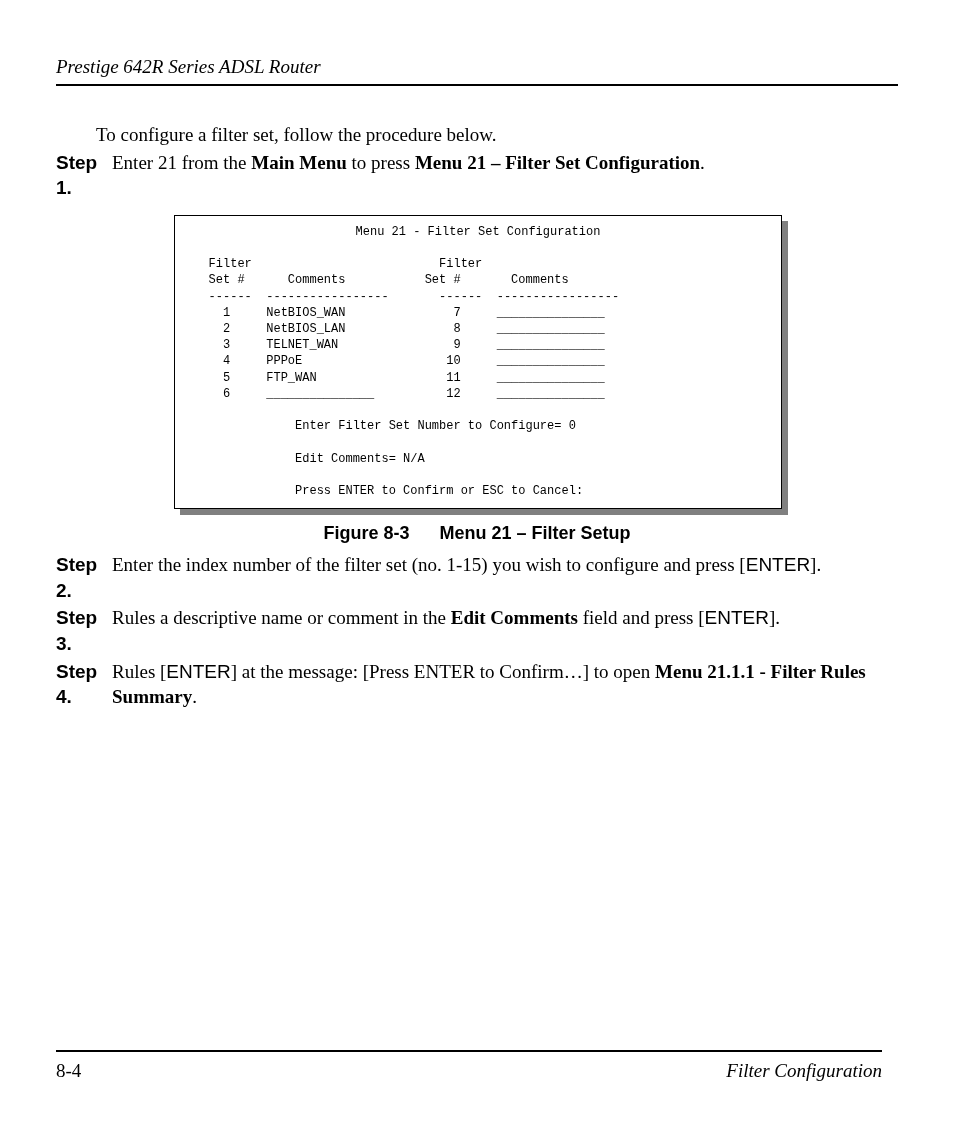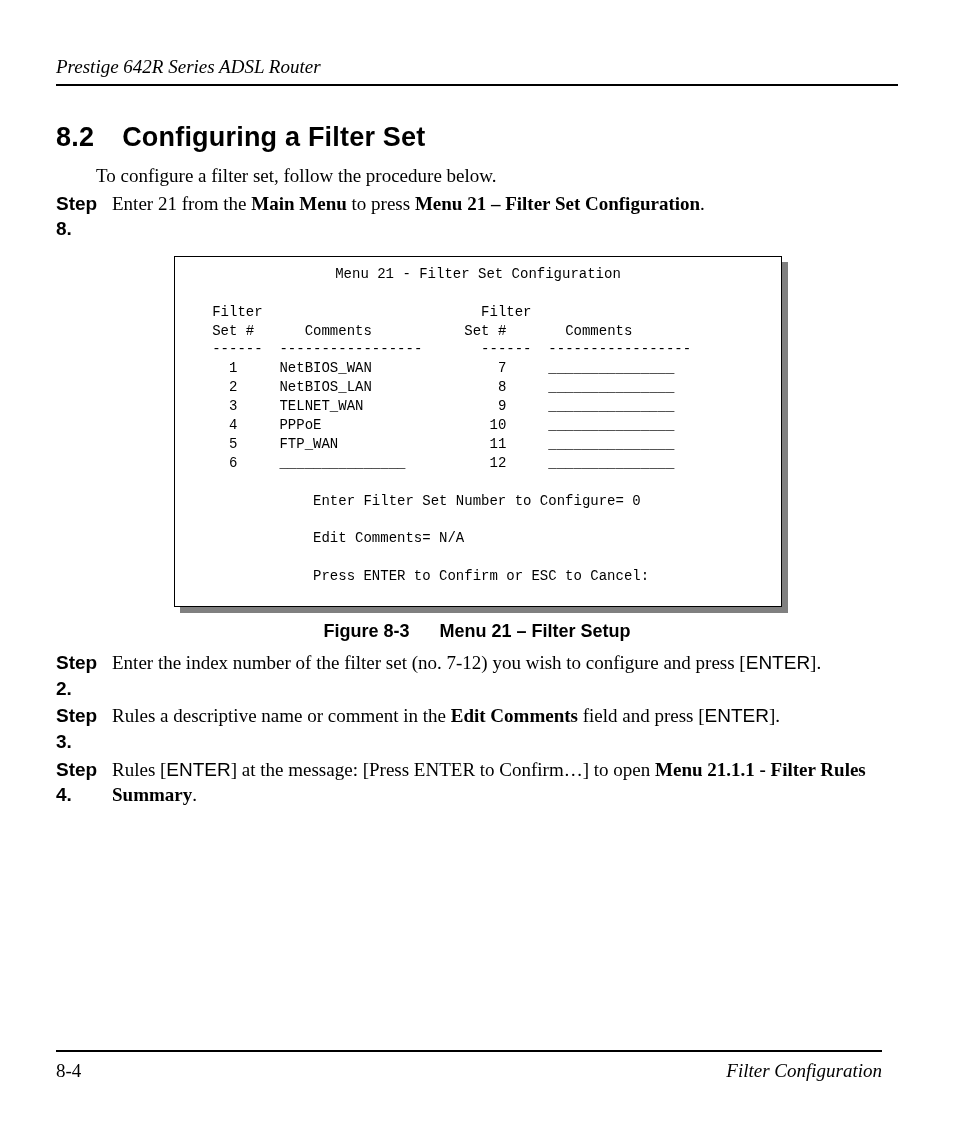--- a/index.html
+++ b/index.html
@@ -68,23 +68,23 @@
     left: 6px;
     top: 6px;
     width: 100%;
     height: 100%;
     background: #808080;
   }
   .menubox {
     position: relative;
     background: #fff;
     border: 1.5px solid #000;
-    padding: 8px 12px 20px 12px;
+    padding: 8px 12px 9px 12px;
     font-family: "Courier New", Courier, monospace;
-    font-size: 14px;
+    font-size: 12px;
     line-height: 1.35;
     white-space: pre;
   }
   .figcap {
     text-align: center;
     font-family: Arial, Helvetica, sans-serif;
     font-weight: bold;
     font-size: 18px;
     margin: 10px 0 8px 0;
   }
@@ -109,28 +109,25 @@
   }
 </style>
 </head>
 <body>
 
 <div class="page">
 
   <div class="header-title">Prestige 642R Series ADSL Router</div>
   <hr class="hr">
 
-  <div class="h2">
-    <span class="num">8.2</span><span>Configuring a Filter Set</span>
-  </div>
 
   <div class="body-text">To configure a filter set, follow the procedure below.</div>
 
   <div class="step-row">
-    <div class="step-label">Step 8.</div>
+    <div class="step-label">Step 1.</div>
     <div class="step-body">
       <span>Enter 21 from the </span><span class="b">Main Menu</span><span> to press </span><span class="b">Menu 21 – Filter Set Configuration</span><span>.</span>
     </div>
   </div>
 
   <div class="menubox-wrap">
     <div class="menubox-shadow"></div>
     <div class="menubox"><div style="text-align:center;white-space:normal;">Menu 21 - Filter Set Configuration</div>
 <span>   </span><span>Filter</span><span>                          </span><span>Filter</span>
 <span>   </span><span>Set #</span><span>      </span><span>Comments</span><span>           </span><span>Set #</span><span>       </span><span>Comments</span>
@@ -149,21 +146,21 @@
 <span>               </span><span>Press ENTER to Confirm or ESC to Cancel:</span></div>
   </div>
 
   <div class="figcap">
     <span>Figure 8-3</span>&nbsp;&nbsp;&nbsp;&nbsp;&nbsp;&nbsp;<span>Menu 21 – Filter Setup</span>
   </div>
 
   <div class="step-row">
     <div class="step-label">Step 2.</div>
     <div class="step-body">
-      <span>Enter the index number of the filter set (no. 7-12) you wish to configure and press [</span><span class="sans">ENTER</span><span>].</span>
+      <span>Enter the index number of the filter set (no. 1-15) you wish to configure and press [</span><span class="sans">ENTER</span><span>].</span>
     </div>
   </div>
 
   <div class="step-row">
     <div class="step-label">Step 3.</div>
     <div class="step-body">
       <span>Rules a descriptive name or comment in the </span><span class="b">Edit Comments</span><span> field and press [</span><span class="sans">ENTER</span><span>].</span>
     </div>
   </div>
 

